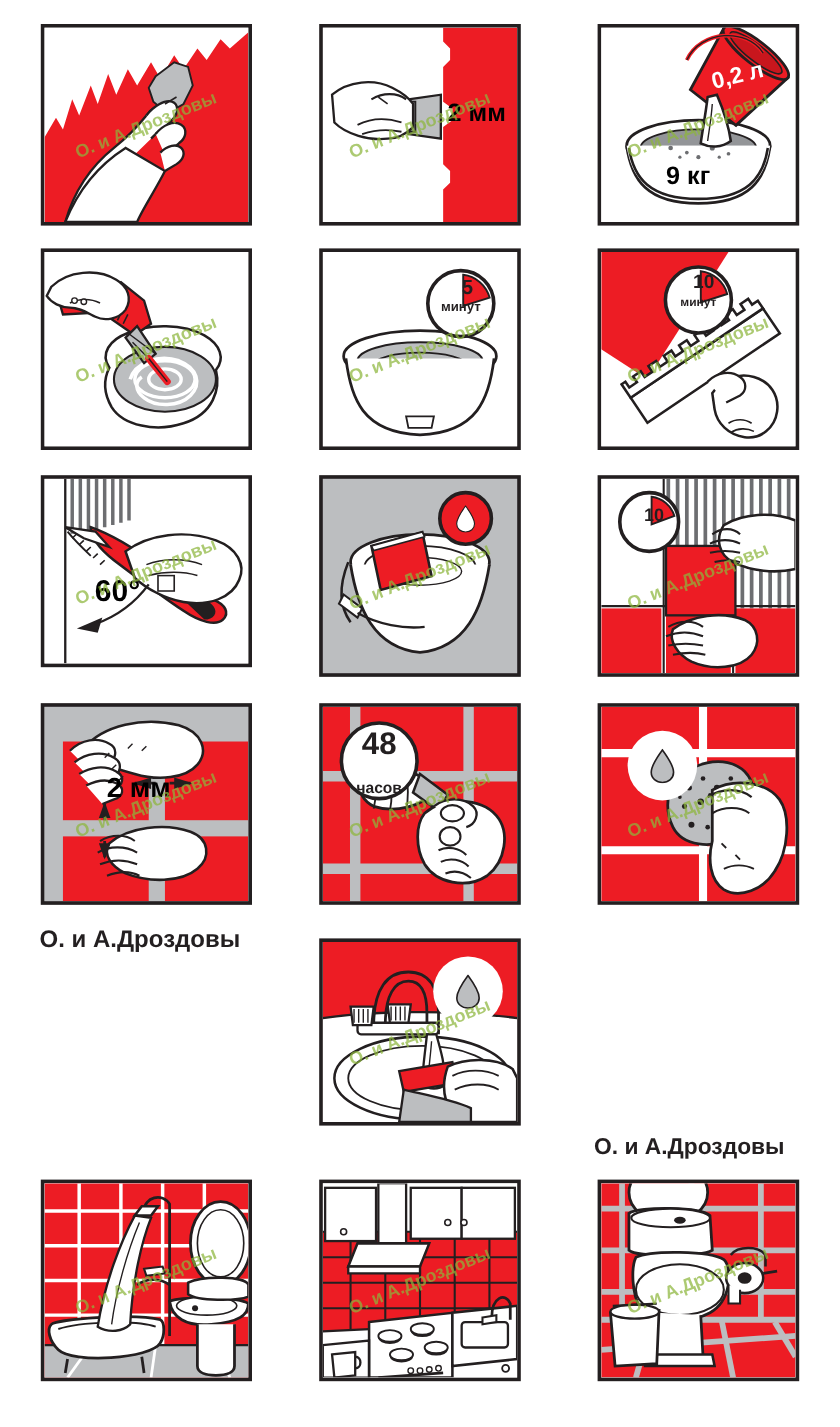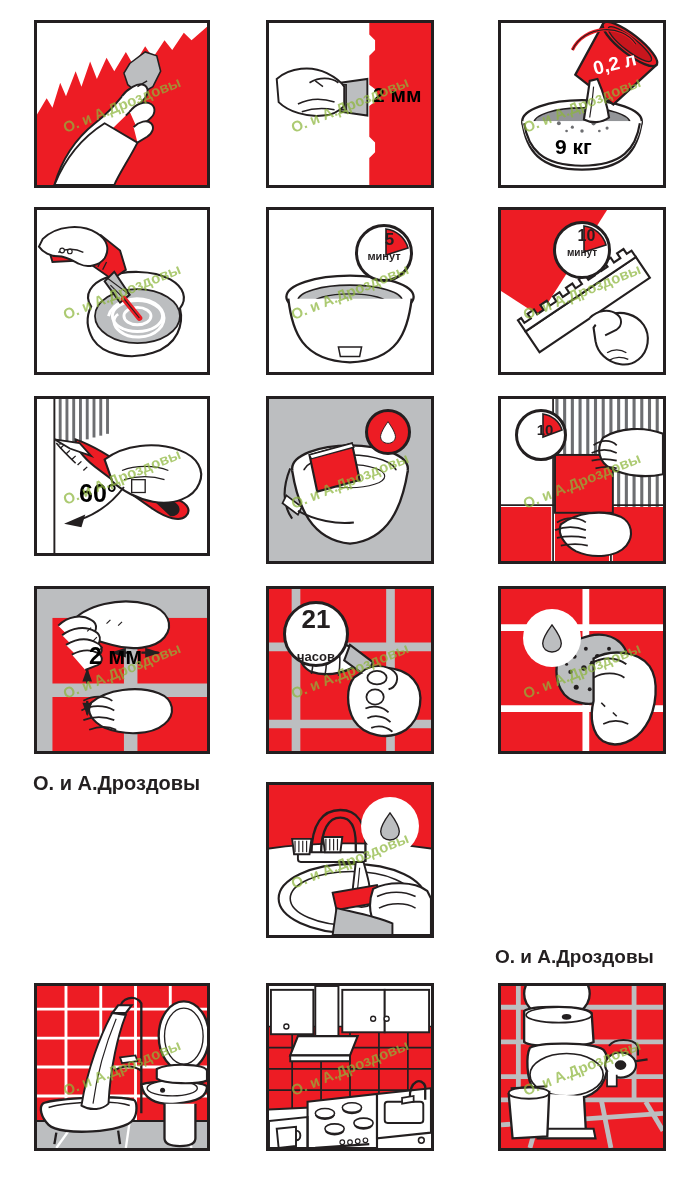--- a/index.html
+++ b/index.html
@@ -424,21 +424,21 @@
       <path d="M88,92 C104,78 136,78 150,94 C162,108 158,134 142,146 C124,158 98,152 88,136
                C80,122 80,102 88,92 Z" fill="#fff" stroke="#231f20" stroke-width="2.4"></path>
       <path d="M96,86 C106,78 122,78 130,86 C136,92 132,102 124,104" fill="#fff" stroke="#231f20" stroke-width="2"></path>
       <ellipse cx="112" cy="92" rx="10" ry="7" fill="#fff" stroke="#231f20" stroke-width="1.8"></ellipse>
       <ellipse cx="110" cy="112" rx="9" ry="8" fill="#fff" stroke="#231f20" stroke-width="1.8"></ellipse>
       <path d="M100,124 C108,120 118,122 124,128" fill="none" stroke="#231f20" stroke-width="1.8"></path>
       <path d="M102,134 C110,130 120,132 126,138" fill="none" stroke="#231f20" stroke-width="1.8"></path>
       <path d="M106,144 C114,141 122,143 128,148" fill="none" stroke="#231f20" stroke-width="1.8"></path>
     </svg>
     <div class="badge-circle" style="left:14px;top:12px;width:66px;height:66px;">
-      <span class="badge-num" style="font-size:26px;">21</span>
+      <span class="badge-num" style="font-size:26px;">48</span>
       <span class="badge-sub" style="font-size:13px;margin-top:18px;">часов</span>
     </div>
     <div class="wm">
       <span>О. и А.Дроздовы</span>
     </div>
   </div>
 
   <div class="panel" style="left:498px;top:586px;width:168px;height:168px;">
     <svg viewBox="0 0 168 168" preserveAspectRatio="none">
       <rect x="0" y="0" width="168" height="168" fill="#ED1C24"></rect>

